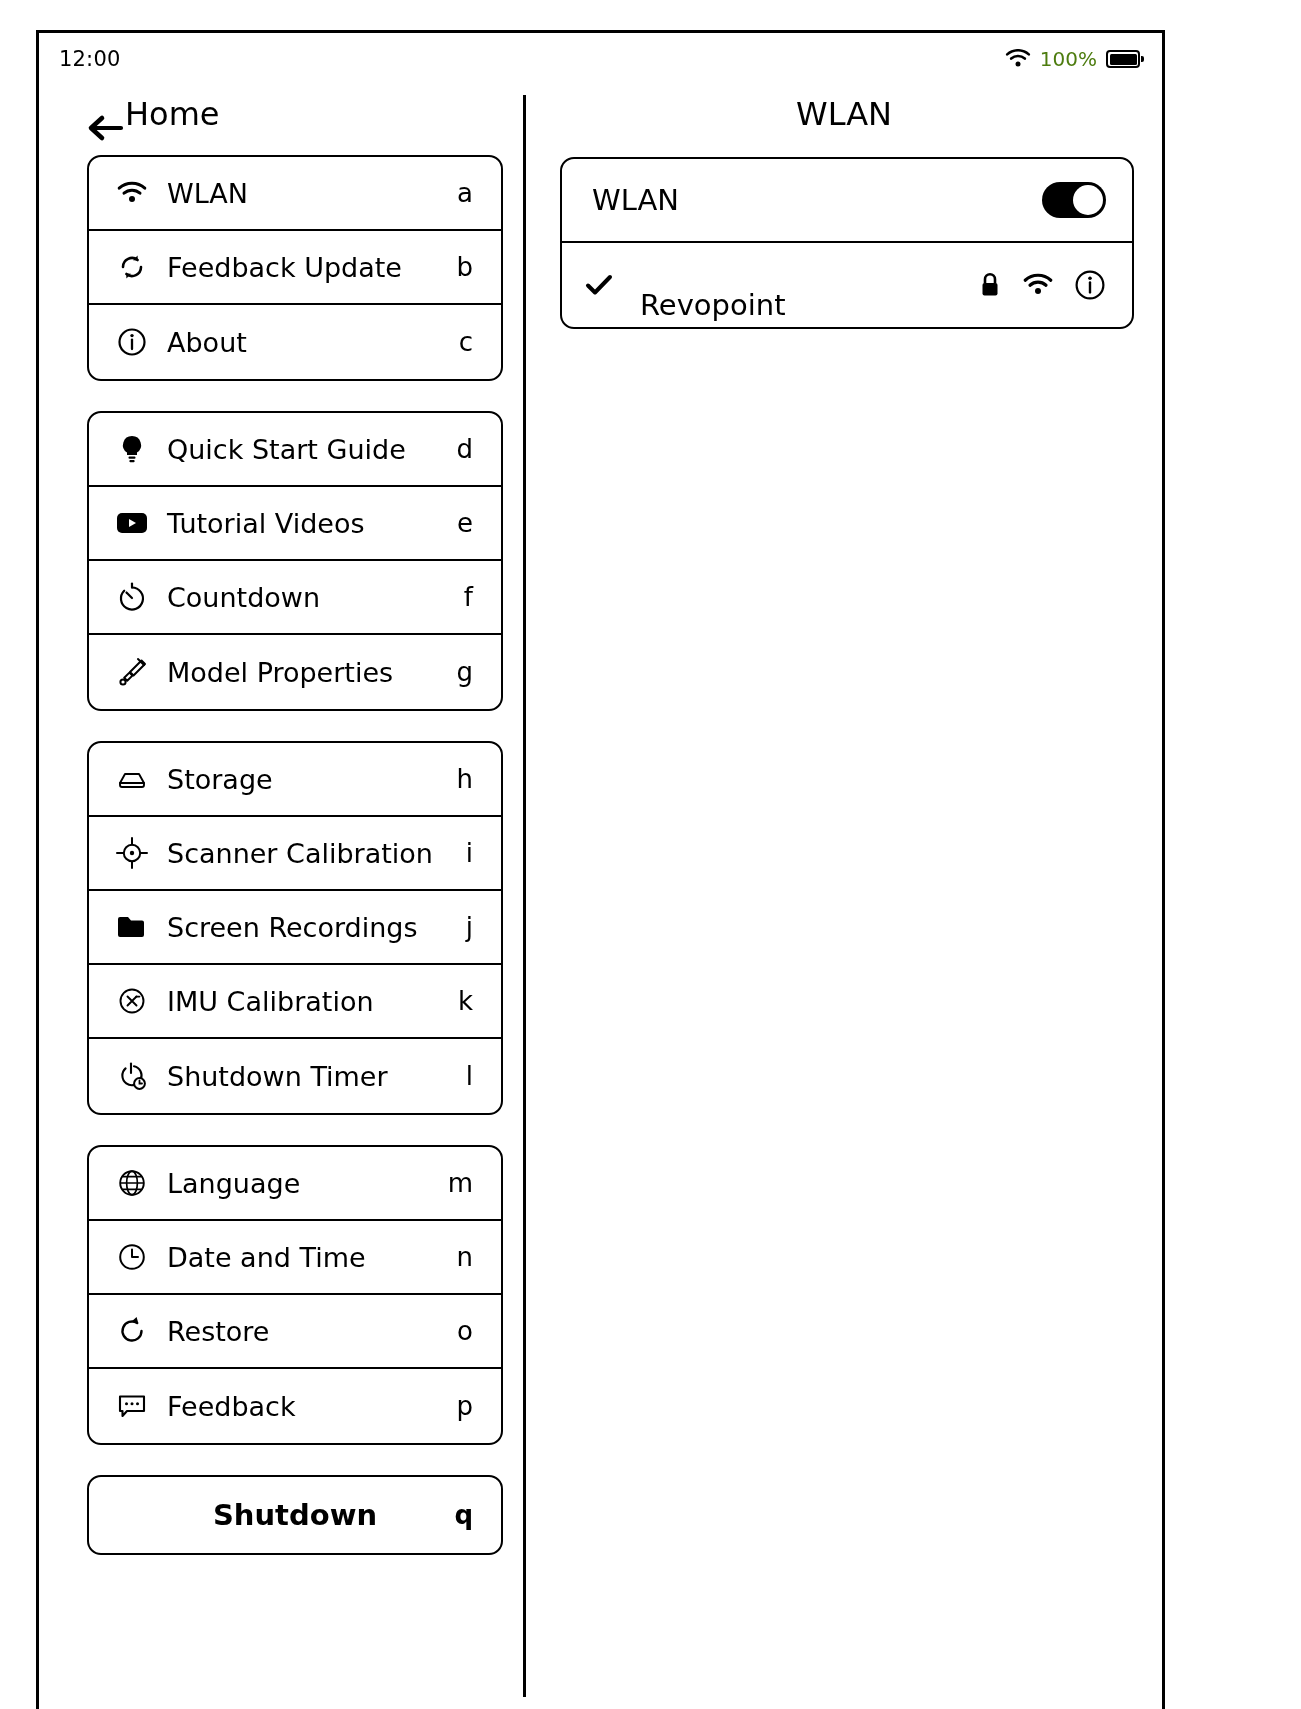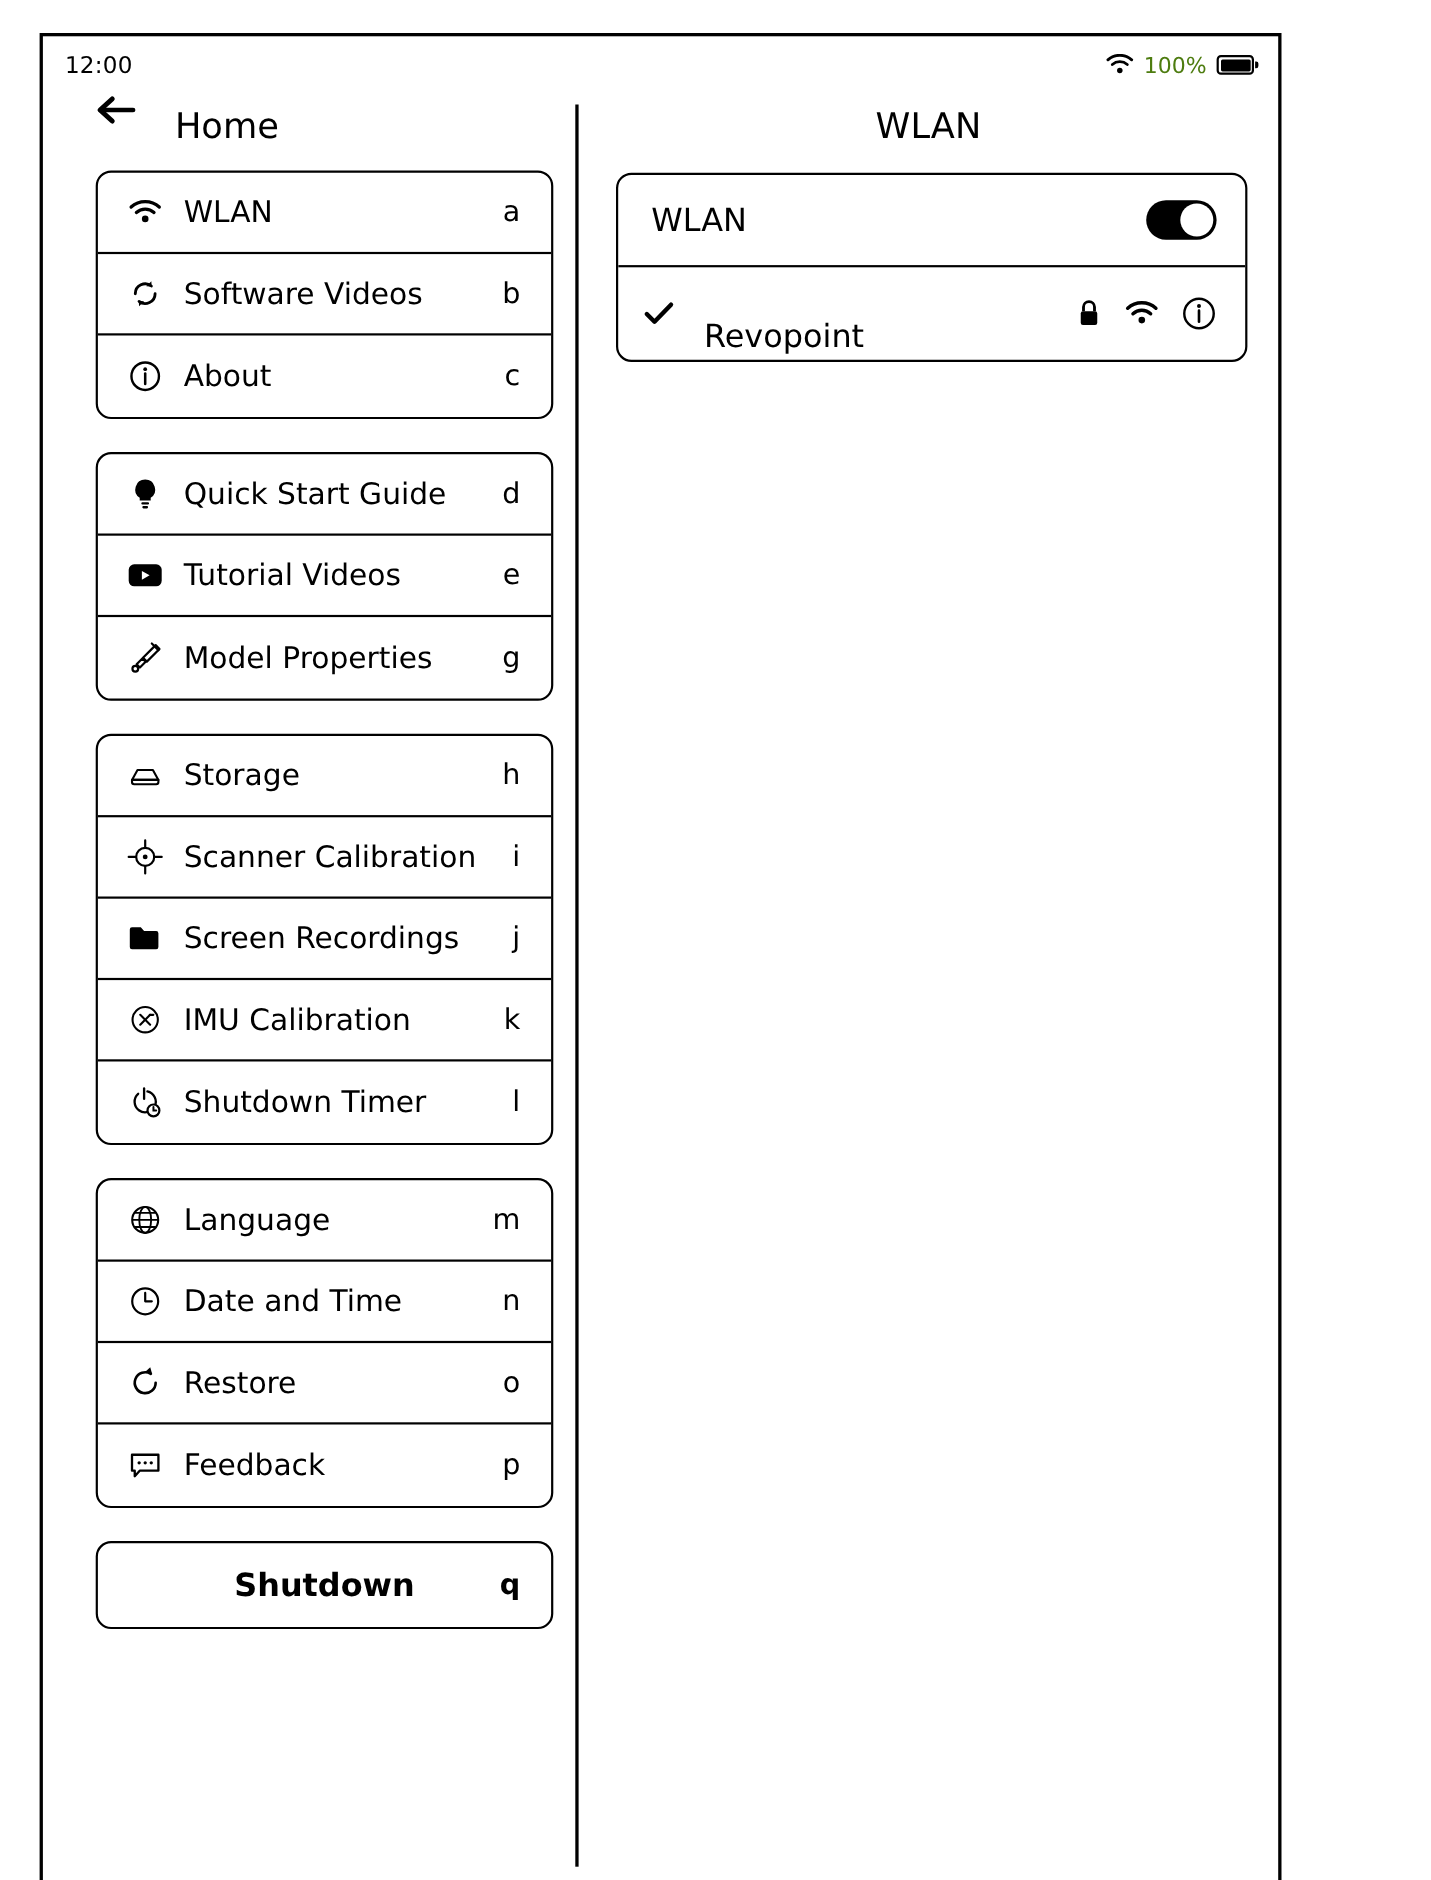--- a/index.html
+++ b/index.html
@@ -51,21 +51,21 @@
   
   .body { position: absolute; left: 0; top: 52px; right: 0; bottom: 0; display: flex; }
   .col-left  { width: 484px; position: relative; }
   .divider   { width: 3px; background: #000; margin: 10px 0 18px 0; }
   .col-right { flex: 1; position: relative; }
 
   .pane-title {
     font-size: 32px; color: #000; font-weight: 400;
     height: 58px; display: flex; align-items: center;
   }
-  .left-head { padding-left: 46px; gap: 34px; display: flex; align-items: flex-start; height: 58px; }
+  .left-head { padding-left: 46px; display: flex; align-items: flex-end; height: 58px; }
   .back-arrow { line-height: 0; cursor: pointer; }
   .right-head { justify-content: center; }
 
   
   .groups { padding: 12px 20px 0 48px; }
   .group {
     border: 2.5px solid #000;
     border-radius: 14px;
     margin-bottom: 30px;
     overflow: hidden;
@@ -176,21 +176,21 @@
 
           <div class="row">
             <span class="row-icon">
               <svg width="32" height="32" viewBox="0 0 32 32">
                 <path d="M25 16a9 9 0 0 1-14.6 7" stroke="#000" stroke-width="2.6" fill="none" stroke-linecap="round"></path>
                 <path d="M7 16a9 9 0 0 1 14.6-7" stroke="#000" stroke-width="2.6" fill="none" stroke-linecap="round"></path>
                 <path d="M21.6 4.6 L21.8 9.4 L17 9.2 Z" fill="#000"></path>
                 <path d="M10.4 27.4 L10.2 22.6 L15 22.8 Z" fill="#000"></path>
               </svg>
             </span>
-            <span class="row-label">Software Videos</span>
+            <span class="row-label">Feedback Update</span>
             <span class="row-key">b</span>
           </div>
 
           <div class="row">
             <span class="row-icon">
               <svg width="30" height="30" viewBox="0 0 30 30">
                 <circle cx="15" cy="15" r="12.5" stroke="#000" stroke-width="2.2" fill="none"></circle>
                 <circle cx="15" cy="8.6" r="1.7" fill="#000"></circle>
                 <path d="M15 12.6 V22" stroke="#000" stroke-width="2.3" stroke-linecap="round"></path>
               </svg>
@@ -217,20 +217,31 @@
             <span class="row-icon">
               <svg width="34" height="26" viewBox="0 0 34 26">
                 <rect x="2" y="3" width="30" height="20" rx="5" fill="#000"></rect>
                 <path d="M14 9 L21 13 L14 17 Z" fill="#fff"></path>
               </svg>
             </span>
             <span class="row-label">Tutorial Videos</span>
             <span class="row-key">e</span>
           </div>
 
+          <div class="row">
+            <span class="row-icon">
+              <svg width="32" height="32" viewBox="0 0 32 32">
+                <path d="M16 6.5a11 11 0 1 1-7.8 3.2" stroke="#000" stroke-width="2.2" fill="none" stroke-linecap="round"></path>
+                <path d="M16 6.5 V2.5" stroke="#000" stroke-width="2.2" stroke-linecap="round"></path>
+                <path d="M16 17 L10.5 11.5" stroke="#000" stroke-width="2.2" stroke-linecap="round"></path>
+              </svg>
+            </span>
+            <span class="row-label">Countdown</span>
+            <span class="row-key">f</span>
+          </div>
 
           <div class="row">
             <span class="row-icon">
               <svg width="32" height="32" viewBox="0 0 32 32">
                 <path d="M25.5 4.5 L14 16 L17.5 19.5 L29 8 Z" stroke="#000" stroke-width="2" fill="none" stroke-linejoin="round"></path>
                 <path d="M13.4 16.6 L8.2 21.8 L11.2 24.8 L16.4 19.6 Z" stroke="#000" stroke-width="2" fill="none" stroke-linejoin="round"></path>
                 <circle cx="7" cy="26" r="2.6" stroke="#000" stroke-width="2" fill="none"></circle>
                 <path d="M22 3 L28 9" stroke="#000" stroke-width="2" stroke-linecap="round"></path>
               </svg>
             </span>

